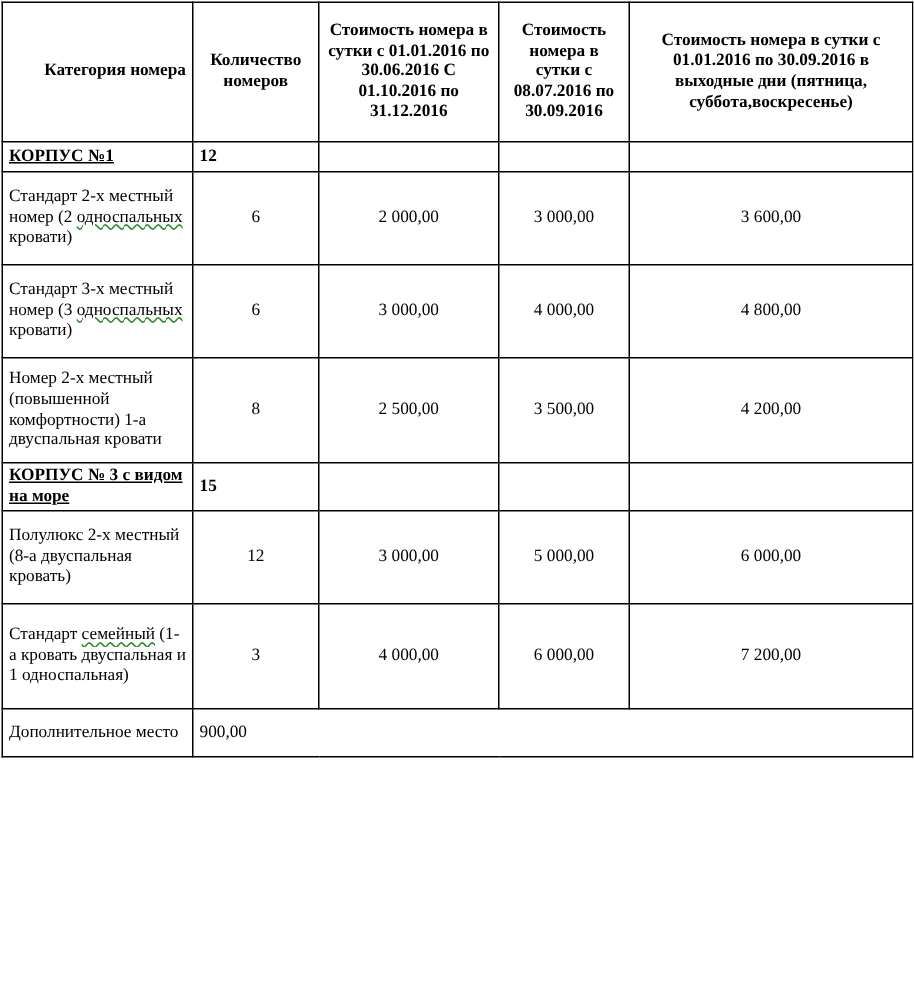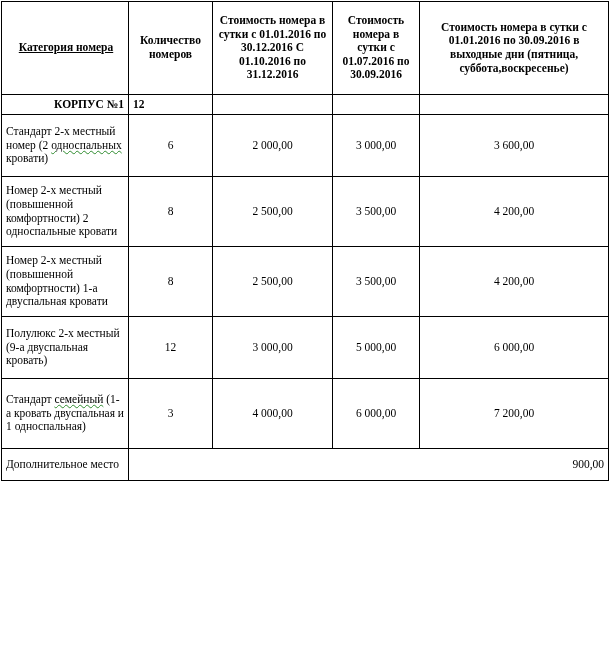--- a/index.html
+++ b/index.html
@@ -37,38 +37,38 @@
   col.c2 { width: 120px; }
   col.c3 { width: 87px; }
   col.c4 { width: 189px; }
 
   thead th {
     font-weight: bold;
     text-align: center;
     height: 88px;
   }
   thead th.left {
-    text-align: center;
+    text-align: right;
     padding-left: 6px;
-    text-decoration: underline;
   }
   td.name {
     text-align: left;
     vertical-align: middle;
     padding-left: 6px;
     margin-top: 32px;
   }
   td.center {
     text-align: center;
   }
   td.korpus {
     font-weight: bold;
-    text-align: right;
+    text-align: left;
     padding-left: 6px;
     vertical-align: middle;
+    text-decoration: underline;
   }
   td.korpus-count {
     font-weight: bold;
     text-align: left;
     padding-left: 6px;
     vertical-align: middle;
   }
   td.blank {
     background: #ffffff;
   }
@@ -77,42 +77,42 @@
     text-decoration-color: #2e8b2e;
     text-decoration-style: wavy;
     text-decoration-thickness: 1px;
   }
   .r-h2 { height: 20px; }
   .r-h3 { height: 62px; }
   .r-h4 { height: 70px; }
   .r-h5 { height: 28px; }
   .r-h6 { height: 32px; }
   .extra-cell {
-    text-align: right;
+    text-align: left;
     vertical-align: middle;
   }
 </style>
 </head>
 <body>
 
 <div class="sheet">
   <table class="rates">
     <colgroup>
       <col class="c0">
         <col class="c1">
         <col class="c2">
         <col class="c3">
         <col class="c4">
     </colgroup>
     <thead>
       <tr>
         <th class="left">Категория номера</th>
         <th>Количество номеров</th>
-        <th>Стоимость номера  в сутки с 01.01.2016 по 30.12.2016 С 01.10.2016 по 31.12.2016</th>
-        <th>Стоимость номера в сутки с 01.07.2016 по 30.09.2016</th>
+        <th>Стоимость номера  в сутки с 01.01.2016 по 30.06.2016 С 01.10.2016 по 31.12.2016</th>
+        <th>Стоимость номера в сутки с 08.07.2016 по 30.09.2016</th>
         <th>Стоимость номера в сутки с 01.01.2016 по 30.09.2016 в выходные дни (пятница, суббота,воскресенье)</th>
       </tr>
     </thead>
     <tbody>
 
       <tr class="r-h2">
         <td class="korpus">КОРПУС №1</td>
         <td class="korpus-count">12</td>
         <td class="blank"></td>
         <td class="blank"></td>
@@ -120,41 +120,48 @@
       </tr>
 
       <tr class="r-h3">
         <td class="name"><span>Стандарт 2-х местный номер (2 </span><span class="spell">односпальных</span><span> кровати)</span></td>
         <td class="center">6</td>
         <td class="center">2 000,00</td>
         <td class="center">3 000,00</td>
         <td class="center">3 600,00</td>
       </tr>
 
+      <tr class="r-h3">
+        <td class="name"><span>Стандарт 3-х местный номер (3 </span><span class="spell">односпальных</span><span> кровати)</span></td>
+        <td class="center">6</td>
+        <td class="center">3 000,00</td>
+        <td class="center">4 000,00</td>
+        <td class="center">4 800,00</td>
+      </tr>
 
 
-      <tr class="r-h4">
-        <td class="name">Номер 2-х местный (повышенной комфортности) 2 односпальные кровати</td>
-        <td class="center">8</td>
-        <td class="center">2 500,00</td>
-        <td class="center">3 500,00</td>
-        <td class="center">4 200,00</td>
-      </tr>
 
       <tr class="r-h4">
         <td class="name">Номер 2-х местный (повышенной комфортности) 1-а двуспальная кровати</td>
         <td class="center">8</td>
         <td class="center">2 500,00</td>
         <td class="center">3 500,00</td>
         <td class="center">4 200,00</td>
       </tr>
 
+      <tr class="r-h5">
+        <td class="korpus">КОРПУС № 3 с видом на море</td>
+        <td class="korpus-count">15</td>
+        <td class="blank"></td>
+        <td class="blank"></td>
+        <td class="blank"></td>
+      </tr>
 
       <tr class="r-h3">
-        <td class="name">Полулюкс 2-х местный (9-а двуспальная кровать)</td>
+        <td class="name">Полулюкс 2-х местный (8-а двуспальная кровать)</td>
         <td class="center">12</td>
         <td class="center">3 000,00</td>
         <td class="center">5 000,00</td>
         <td class="center">6 000,00</td>
       </tr>
 
       <tr class="r-h4">
         <td class="name"><span>Стандарт </span><span class="spell">семейный</span><span> (1-а кровать двуспальная и 1 односпальная)</span></td>
         <td class="center">3</td>
         <td class="center">4 000,00</td>

